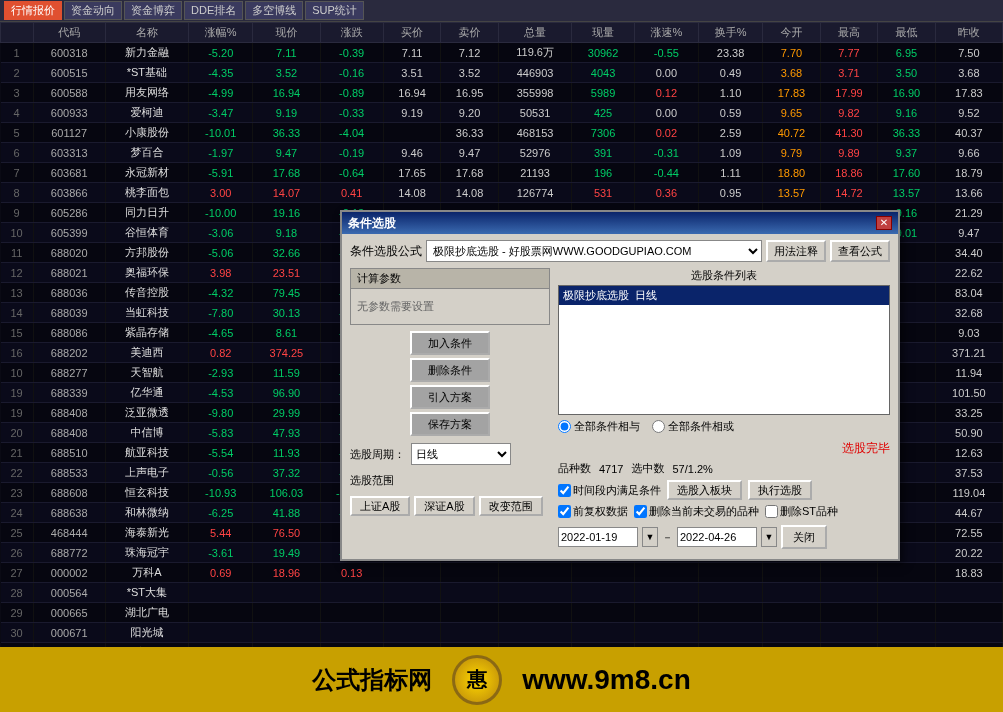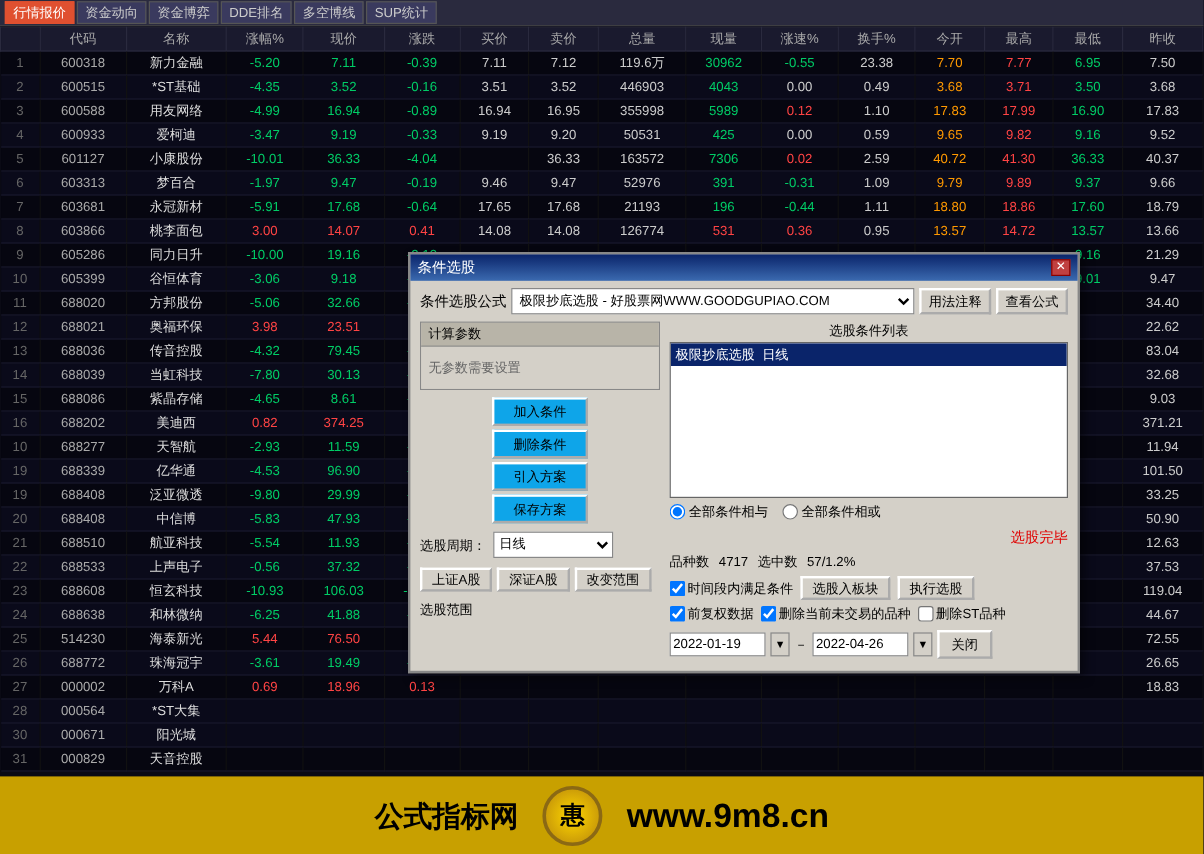--- a/index.html
+++ b/index.html
@@ -136,21 +136,21 @@
       color: #fff;
       padding: 3px 6px;
       display: flex;
       align-items: center;
       justify-content: space-between;
       font-size: 12px;
       height: 22px;
     }
 
     .dialog-title-text {
-      font-weight: normal;
+      font-weight: bold;
     }
 
     .dialog-close-btn {
       width: 16px;
       height: 14px;
       background: #c04040;
       color: #fff;
       border: 1px solid #800;
       font-size: 10px;
       cursor: pointer;
@@ -225,21 +225,21 @@
     .no-param-text {
       color: #666;
       font-size: 11px;
       padding: 4px 0;
     }
 
     
     .action-btn {
       width: 80px;
       height: 24px;
-      background: #0ea5e9;
+      background: #a3a3a3;
       border: 2px outset #fff;
       font-size: 11px;
       cursor: pointer;
       display: block;
       margin: 3px auto;
       text-align: center;
     }
 
     .period-row {
       display: flex;
@@ -505,21 +505,21 @@
         </tr>
         <tr style="background: rgb(6, 6, 16);">
           <td style="color: rgb(102, 102, 102);">5</td>
           <td style="color: rgb(170, 170, 170);">601127</td>
           <td style="color: rgb(221, 221, 221);">小康股份</td>
           <td style="color: rgb(0, 204, 102);">-10.01</td>
           <td style="color: rgb(0, 204, 102);">36.33</td>
           <td style="color: rgb(0, 204, 102);">-4.04</td>
           <td style="color: rgb(204, 204, 204);"></td>
           <td style="color: rgb(204, 204, 204);">36.33</td>
-          <td style="color: rgb(204, 204, 204);">163572</td>
+          <td style="color: rgb(204, 204, 204);">468153</td>
           <td style="color: rgb(0, 204, 102);">7306</td>
           <td style="color: rgb(255, 68, 68);">0.02</td>
           <td style="color: rgb(204, 204, 204);">2.59</td>
           <td style="color: rgb(255, 153, 0);">40.72</td>
           <td style="color: rgb(255, 68, 68);">41.30</td>
           <td style="color: rgb(0, 204, 102);">36.33</td>
           <td style="color: rgb(204, 204, 204);">40.37</td>
         </tr>
         <tr style="background: rgb(10, 10, 26);">
           <td style="color: rgb(102, 102, 102);">6</td>
@@ -858,21 +858,21 @@
           <td style="color: rgb(0, 204, 102);"></td>
           <td style="color: rgb(204, 204, 204);"></td>
           <td style="color: rgb(204, 204, 204);"></td>
           <td style="color: rgb(255, 153, 0);"></td>
           <td style="color: rgb(255, 68, 68);"></td>
           <td style="color: rgb(0, 204, 102);"></td>
           <td style="color: rgb(204, 204, 204);">44.67</td>
         </tr>
         <tr style="background: rgb(6, 6, 16);">
           <td style="color: rgb(102, 102, 102);">25</td>
-          <td style="color: rgb(170, 170, 170);">514230</td>
+          <td style="color: rgb(170, 170, 170);">468444</td>
           <td style="color: rgb(221, 221, 221);">海泰新光</td>
           <td style="color: rgb(255, 68, 68);">5.44</td>
           <td style="color: rgb(255, 68, 68);">76.50</td>
           <td style="color: rgb(255, 68, 68);">3.94</td>
           <td style="color: rgb(204, 204, 204);"></td>
           <td style="color: rgb(204, 204, 204);"></td>
           <td style="color: rgb(204, 204, 204);"></td>
           <td style="color: rgb(255, 68, 68);"></td>
           <td style="color: rgb(204, 204, 204);"></td>
           <td style="color: rgb(204, 204, 204);"></td>
@@ -890,21 +890,21 @@
           <td style="color: rgb(0, 204, 102);">-0.73</td>
           <td style="color: rgb(204, 204, 204);"></td>
           <td style="color: rgb(204, 204, 204);"></td>
           <td style="color: rgb(204, 204, 204);"></td>
           <td style="color: rgb(0, 204, 102);"></td>
           <td style="color: rgb(204, 204, 204);"></td>
           <td style="color: rgb(204, 204, 204);"></td>
           <td style="color: rgb(255, 153, 0);"></td>
           <td style="color: rgb(255, 68, 68);">19.44</td>
           <td style="color: rgb(0, 204, 102);"></td>
-          <td style="color: rgb(204, 204, 204);">26.65</td>
+          <td style="color: rgb(204, 204, 204);">20.22</td>
         </tr>
         <tr style="background: rgb(6, 6, 16);">
           <td style="color: rgb(102, 102, 102);">27</td>
           <td style="color: rgb(170, 170, 170);">000002</td>
           <td style="color: rgb(221, 221, 221);">万科A</td>
           <td style="color: rgb(255, 68, 68);">0.69</td>
           <td style="color: rgb(255, 68, 68);">18.96</td>
           <td style="color: rgb(255, 68, 68);">0.13</td>
           <td style="color: rgb(204, 204, 204);"></td>
           <td style="color: rgb(204, 204, 204);"></td>
@@ -928,20 +928,38 @@
           <td style="color: rgb(204, 204, 204);"></td>
           <td style="color: rgb(204, 204, 204);"></td>
           <td style="color: rgb(204, 204, 204);"></td>
           <td style="color: rgb(204, 204, 204);"></td>
           <td style="color: rgb(204, 204, 204);"></td>
           <td style="color: rgb(255, 153, 0);"></td>
           <td style="color: rgb(255, 68, 68);"></td>
           <td style="color: rgb(0, 204, 102);"></td>
           <td style="color: rgb(204, 204, 204);"></td>
         </tr>
+        <tr style="background: rgb(6, 6, 16);">
+          <td style="color: rgb(102, 102, 102);">29</td>
+          <td style="color: rgb(170, 170, 170);">000665</td>
+          <td style="color: rgb(221, 221, 221);">湖北广电</td>
+          <td style="color: rgb(204, 204, 204);"></td>
+          <td style="color: rgb(204, 204, 204);"></td>
+          <td style="color: rgb(204, 204, 204);"></td>
+          <td style="color: rgb(204, 204, 204);"></td>
+          <td style="color: rgb(204, 204, 204);"></td>
+          <td style="color: rgb(204, 204, 204);"></td>
+          <td style="color: rgb(204, 204, 204);"></td>
+          <td style="color: rgb(204, 204, 204);"></td>
+          <td style="color: rgb(204, 204, 204);"></td>
+          <td style="color: rgb(255, 153, 0);"></td>
+          <td style="color: rgb(255, 68, 68);"></td>
+          <td style="color: rgb(0, 204, 102);"></td>
+          <td style="color: rgb(204, 204, 204);"></td>
+        </tr>
         <tr style="background: rgb(10, 10, 26);">
           <td style="color: rgb(102, 102, 102);">30</td>
           <td style="color: rgb(170, 170, 170);">000671</td>
           <td style="color: rgb(221, 221, 221);">阳光城</td>
           <td style="color: rgb(204, 204, 204);"></td>
           <td style="color: rgb(204, 204, 204);"></td>
           <td style="color: rgb(204, 204, 204);"></td>
           <td style="color: rgb(204, 204, 204);"></td>
           <td style="color: rgb(204, 204, 204);"></td>
           <td style="color: rgb(204, 204, 204);"></td>
@@ -1007,26 +1025,26 @@
           <button class="action-btn">删除条件</button>
           <button class="action-btn">引入方案</button>
           <button class="action-btn">保存方案</button>
 
           <div class="period-row">
             <span class="period-label">选股周期：</span>
             <select class="period-select"><option>日线</option></select>
           </div>
 
           <div class="scope-row">
+            <span class="scope-label">选股范围</span>
+          </div>
+          <div class="scope-row">
             <button class="scope-btn">上证A股</button>
             <button class="scope-btn">深证A股</button>
             <button class="scope-btn">改变范围</button>
-          </div>
-          <div class="scope-row">
-            <span class="scope-label">选股范围</span>
           </div>
         </div>
 
         <div class="right-panel">
           <div class="right-title">选股条件列表</div>
 
           <div class="condition-list">
             <div class="condition-list-item selected">极限抄底选股&nbsp;&nbsp;日线</div>
           </div>
 

